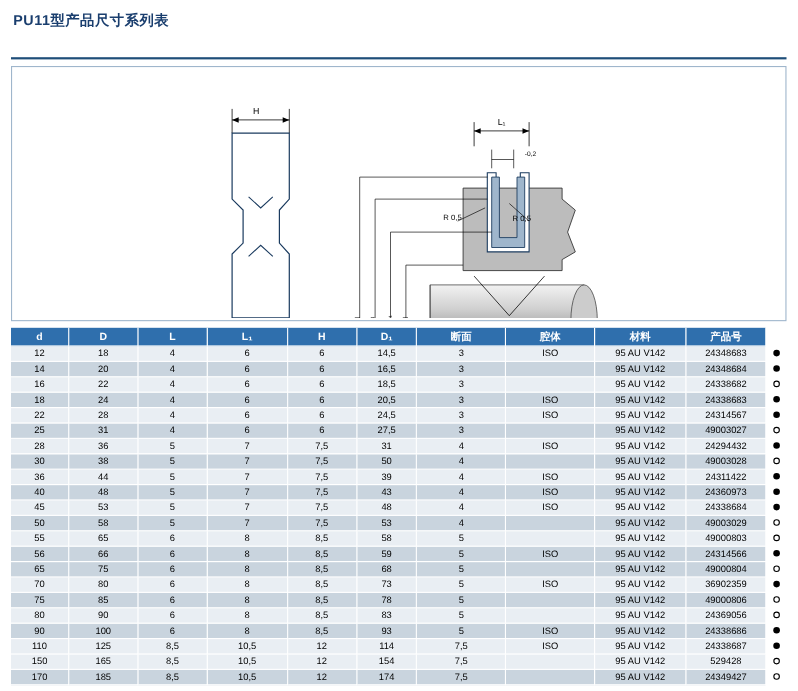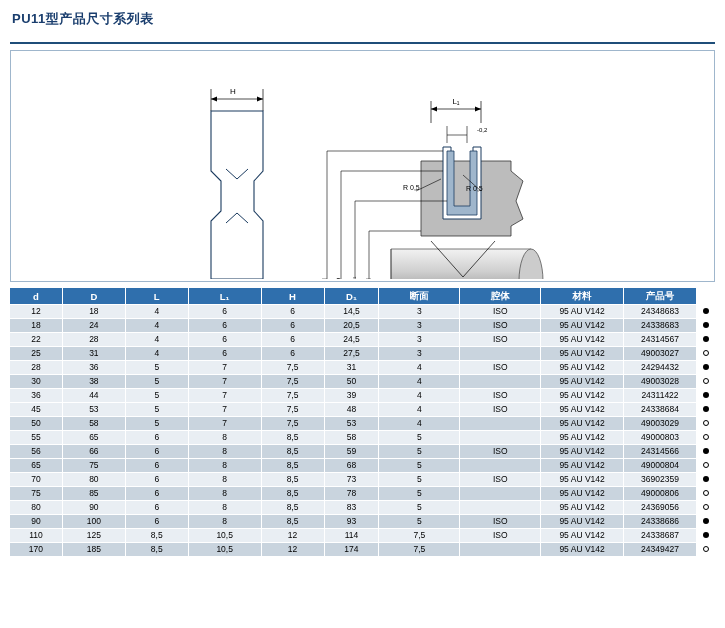--- a/index.html
+++ b/index.html
@@ -17,21 +17,21 @@
   }
   .page {
     width: 725px;
     height: 628px;
     position: relative;
   }
   .title {
     font-size: 13px;
     font-weight: bold;
     color: #1a3e6e;
-    padding: 10px 0 14px 12px;
+    padding: 10px 0 24px 12px;
     letter-spacing: 0.5px;
   }
   .title-rule {
     height: 2px;
     background: #1f4e79;
     margin: 0 10px 0 10px;
   }
   .diagram-box {
     margin: 6px 10px 0 10px;
     height: 230px;
@@ -206,20 +206,46 @@
           <td>6</td>
           <td>6</td>
           <td>14,5</td>
           <td>3</td>
           <td>ISO</td>
           <td>95 AU V142</td>
           <td>24348683</td>
           <td class="mark"><span class="dot-filled"></span></td>
         </tr>
         <tr class="even">
+          <td>14</td>
+          <td>20</td>
+          <td>4</td>
+          <td>6</td>
+          <td>6</td>
+          <td>16,5</td>
+          <td>3</td>
+          <td></td>
+          <td>95 AU V142</td>
+          <td>24348684</td>
+          <td class="mark"><span class="dot-filled"></span></td>
+        </tr>
+        <tr class="odd">
+          <td>16</td>
+          <td>22</td>
+          <td>4</td>
+          <td>6</td>
+          <td>6</td>
+          <td>18,5</td>
+          <td>3</td>
+          <td></td>
+          <td>95 AU V142</td>
+          <td>24338682</td>
+          <td class="mark"><span class="dot-open"></span></td>
+        </tr>
+        <tr class="even">
           <td>18</td>
           <td>24</td>
           <td>4</td>
           <td>6</td>
           <td>6</td>
           <td>20,5</td>
           <td>3</td>
           <td>ISO</td>
           <td>95 AU V142</td>
           <td>24338683</td>
@@ -281,20 +307,33 @@
           <td>36</td>
           <td>44</td>
           <td>5</td>
           <td>7</td>
           <td>7,5</td>
           <td>39</td>
           <td>4</td>
           <td>ISO</td>
           <td>95 AU V142</td>
           <td>24311422</td>
+          <td class="mark"><span class="dot-filled"></span></td>
+        </tr>
+        <tr class="even">
+          <td>40</td>
+          <td>48</td>
+          <td>5</td>
+          <td>7</td>
+          <td>7,5</td>
+          <td>43</td>
+          <td>4</td>
+          <td>ISO</td>
+          <td>95 AU V142</td>
+          <td>24360973</td>
           <td class="mark"><span class="dot-filled"></span></td>
         </tr>
         <tr class="odd">
           <td>45</td>
           <td>53</td>
           <td>5</td>
           <td>7</td>
           <td>7,5</td>
           <td>48</td>
           <td>4</td>
@@ -413,20 +452,33 @@
           <td>8,5</td>
           <td>10,5</td>
           <td>12</td>
           <td>114</td>
           <td>7,5</td>
           <td>ISO</td>
           <td>95 AU V142</td>
           <td>24338687</td>
           <td class="mark"><span class="dot-filled"></span></td>
         </tr>
+        <tr class="odd">
+          <td>150</td>
+          <td>165</td>
+          <td>8,5</td>
+          <td>10,5</td>
+          <td>12</td>
+          <td>154</td>
+          <td>7,5</td>
+          <td></td>
+          <td>95 AU V142</td>
+          <td>529428</td>
+          <td class="mark"><span class="dot-open"></span></td>
+        </tr>
         <tr class="even">
           <td>170</td>
           <td>185</td>
           <td>8,5</td>
           <td>10,5</td>
           <td>12</td>
           <td>174</td>
           <td>7,5</td>
           <td></td>
           <td>95 AU V142</td>

